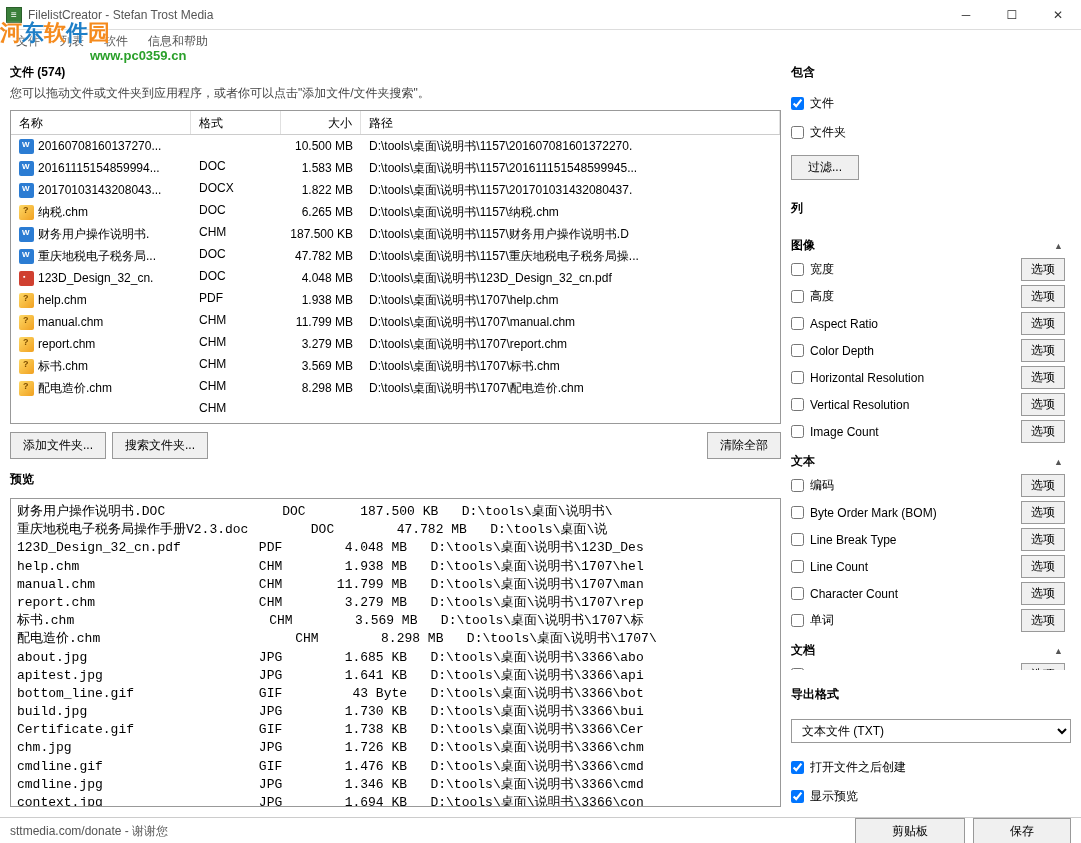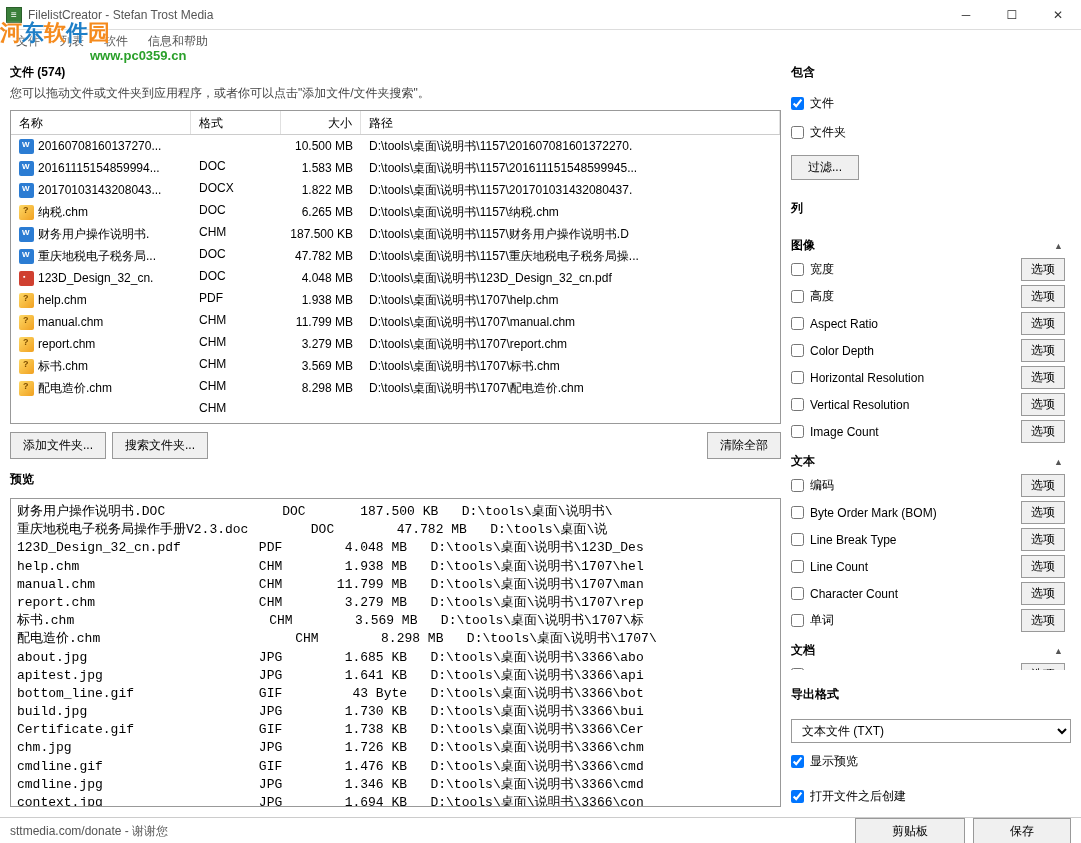--- a/index.html
+++ b/index.html
@@ -362,27 +362,27 @@
             <label>标题</label>
             <button class="small-btn">选项</button>
           </div>
         </div>
     </div>
 
     <div class="section-title" style="margin-top:8px;">导出格式</div>
     <select class="dropdown">
       <option>文本文件 (TXT)</option>
     </select>
+    <div class="check-row" style="margin-top:6px;">
+      <input type="checkbox" checked="" style="">
+      <label>打开文件之后创建</label>
+    </div>
     <div class="check-row">
       <input type="checkbox" checked="" style="">
       <label>显示预览</label>
-    </div>
-    <div class="check-row" style="margin-top:6px;">
-      <input type="checkbox" checked="" style="">
-      <label>打开文件之后创建</label>
     </div>
   </div>
 </div>
 
 <div class="statusbar">
   <span class="status-text">sttmedia.com/donate - 谢谢您</span>
   <button class="btn">剪贴板</button>
   <button class="btn">保存</button>
 </div>
 

